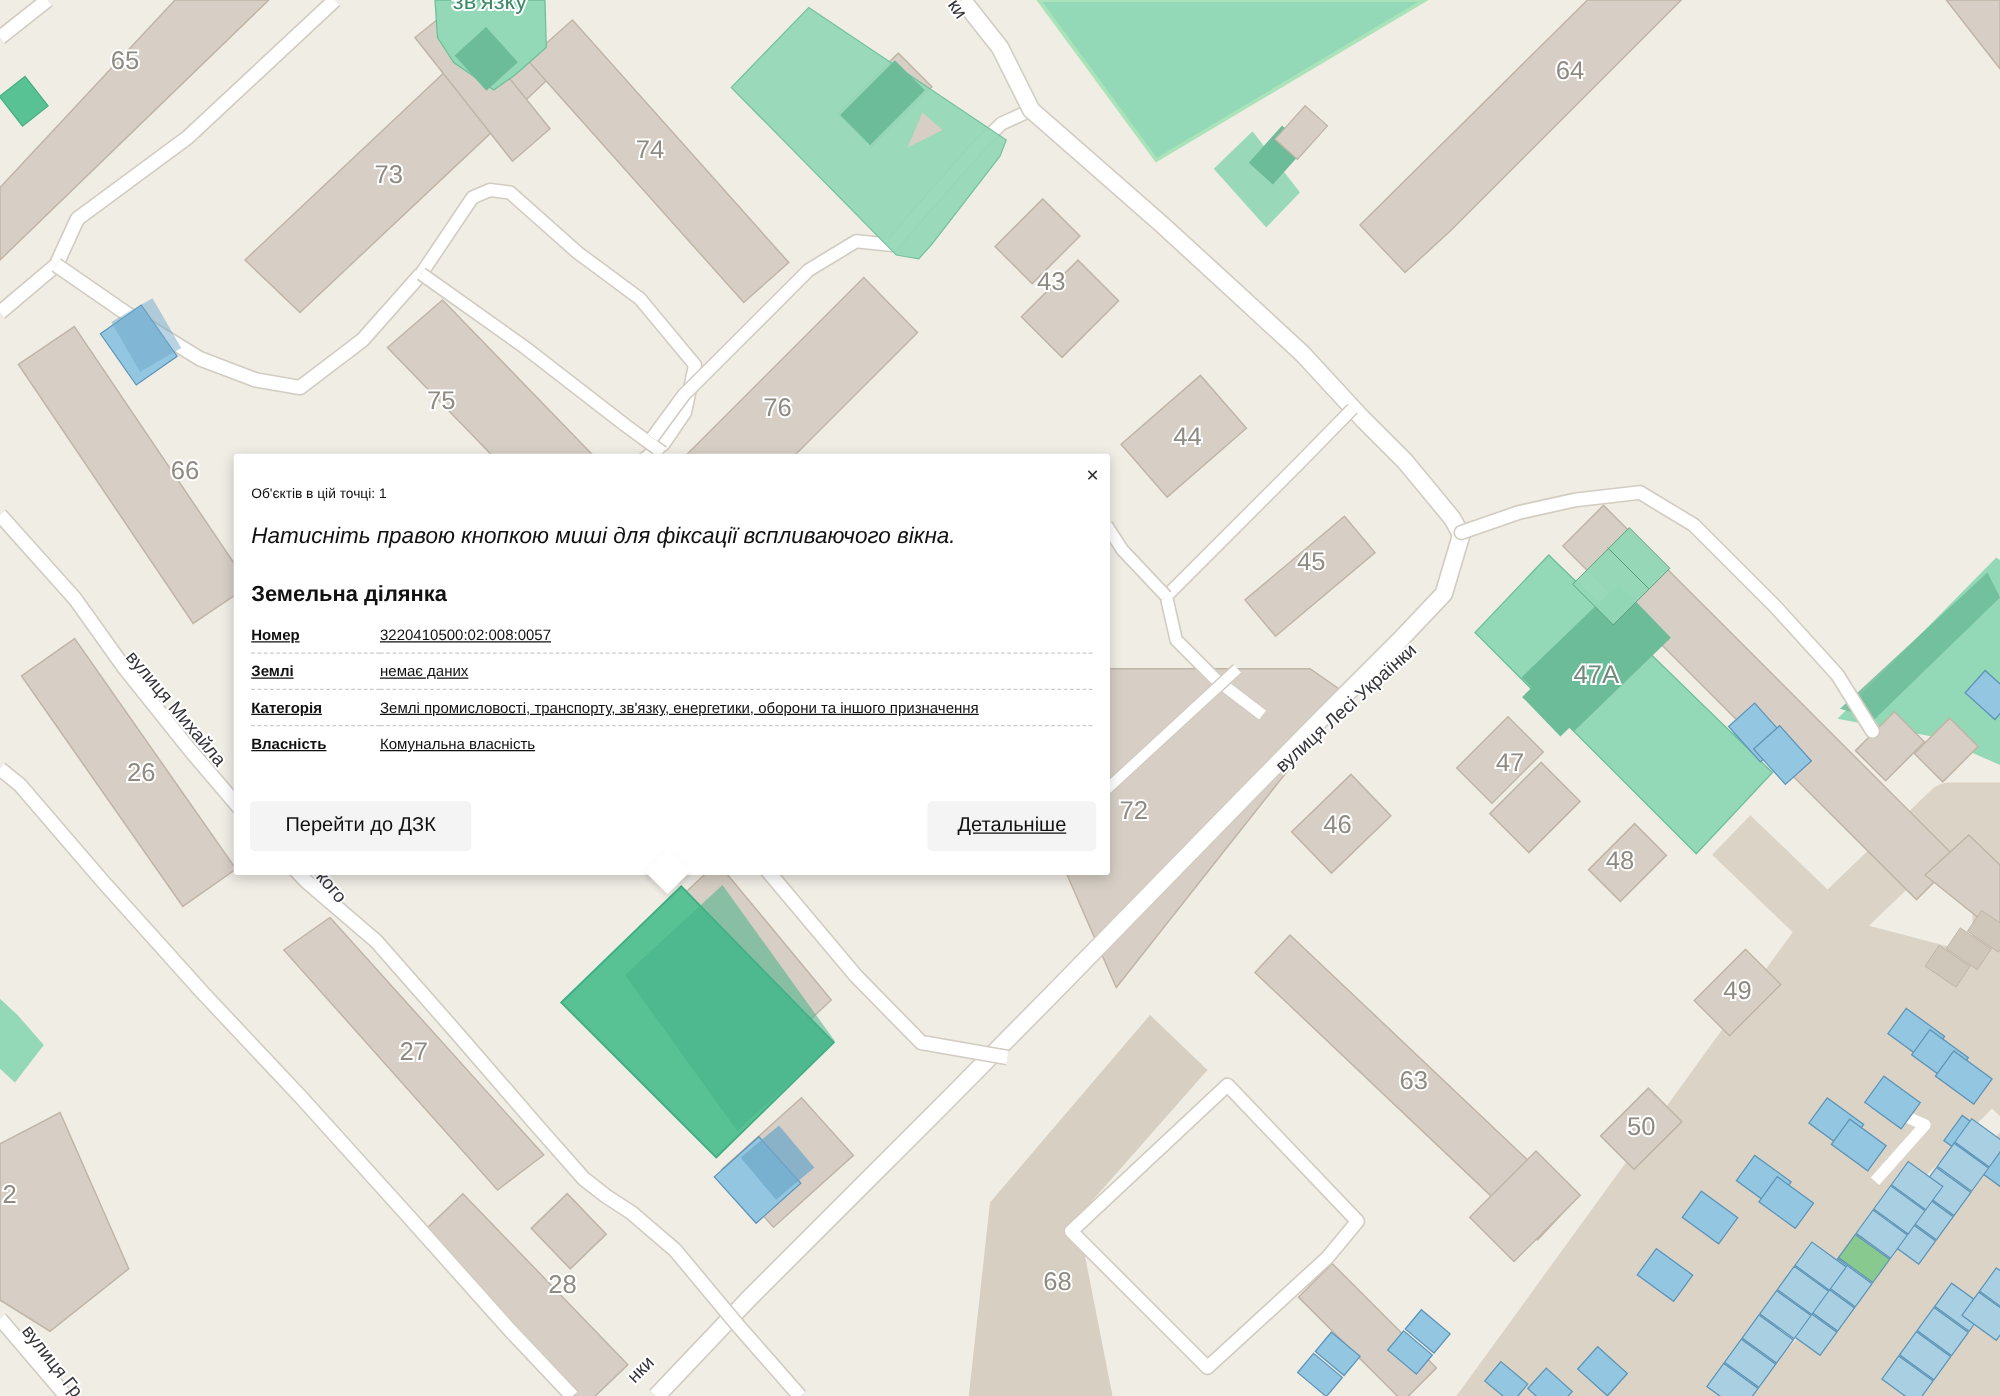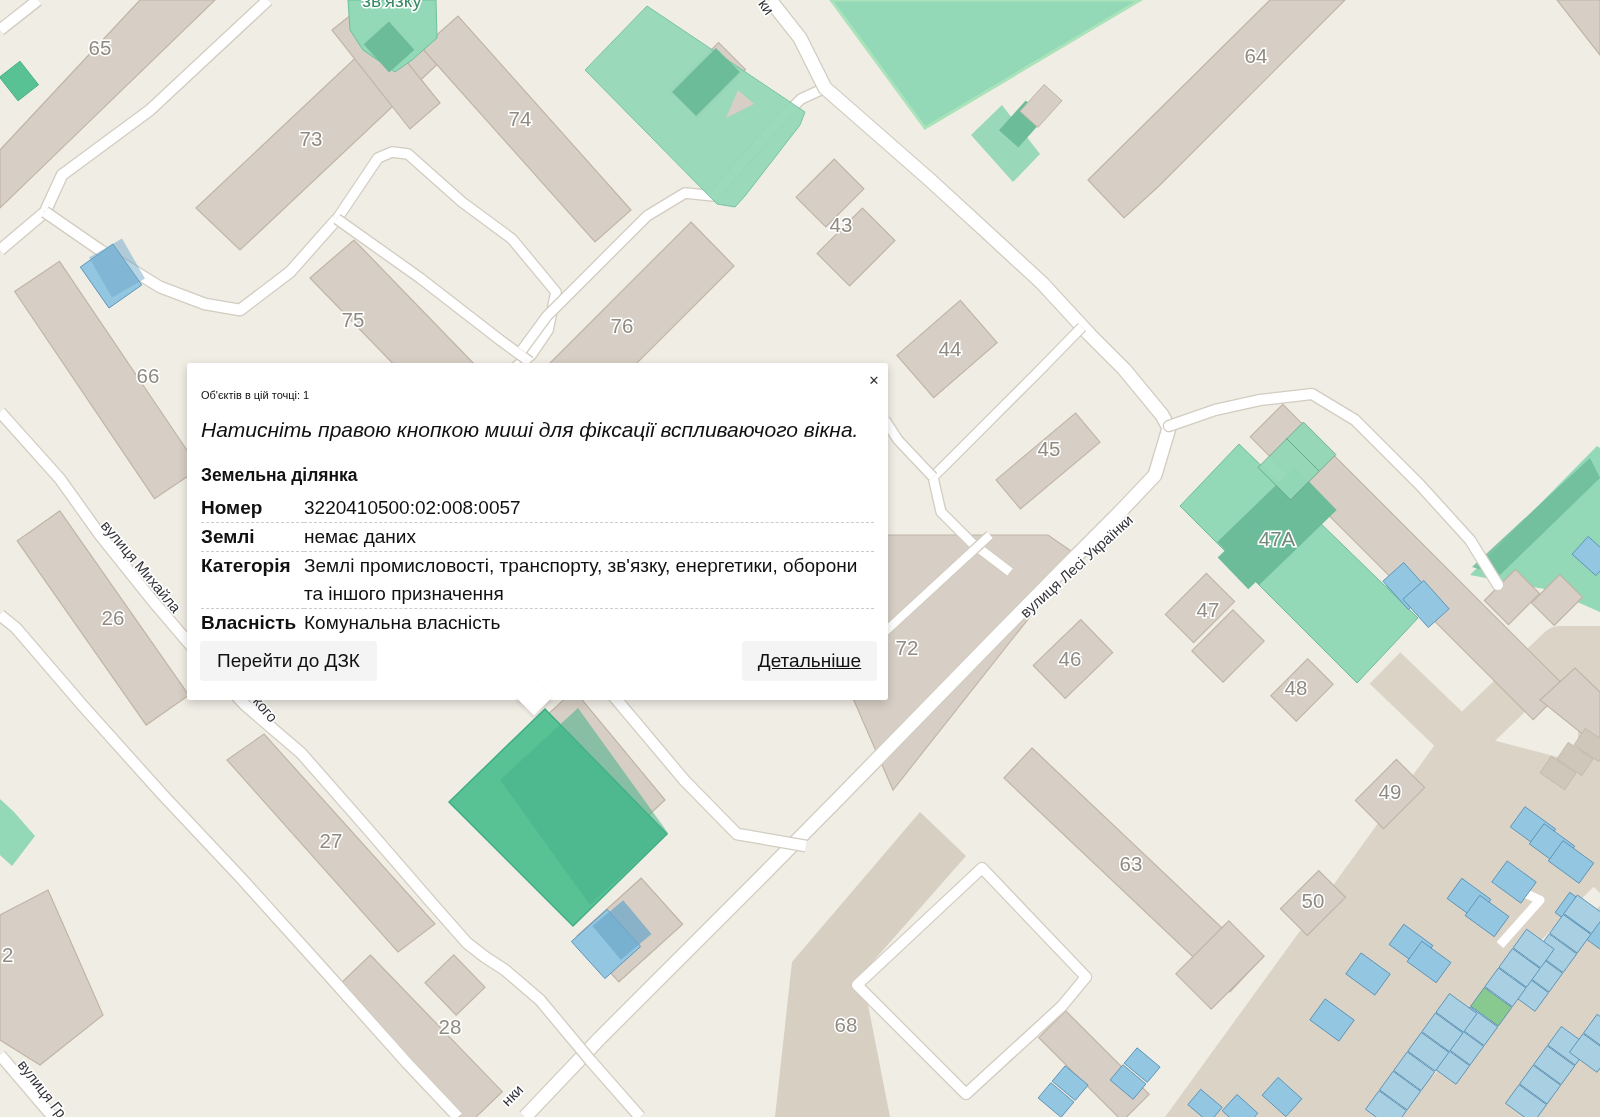--- a/index.html
+++ b/index.html
@@ -2,29 +2,29 @@
 <html><head>
 <meta charset="utf-8">
 <style>
   html,body { margin:0; padding:0; width:1600px; height:1117px; overflow:hidden;
                font-family:"Liberation Sans", sans-serif; }
   #map { position:absolute; left:0; top:0; width:1600px; height:1117px; }
   #popup { position:absolute; z-index:5; left:187px; top:363px; width:701px; height:337px;
            background:#ffffff; border-radius:3px; box-shadow:0 3px 10px rgba(0,0,0,0.2);
            font-size:17px; color:#111; }
   .ptitle { position:absolute; left:14px; top:26px; font-size:11px; }
-  .phint  { position:absolute; left:14px; top:55px; font-size:21px; font-style:italic; }
+  .phint  { position:absolute; left:14px; top:55px; font-size:18px; font-style:italic; }
   .phead  { position:absolute; left:14px; top:102px; font-size:17.5px; font-weight:bold; }
   table.pt { position:absolute; left:14px; top:131px; width:673px; border-collapse:collapse;
-             font-size:19px; }
+             font-size:12px;text-decoration:underline; }
   table.pt td { padding:0; line-height:28px; vertical-align:top; border-bottom:1px dashed #ccc; }
   table.pt tr:last-child td { border-bottom:none; }
   table.pt td.k { font-weight:bold; width:103px; }
   .btn { position:absolute; height:40px; background:#f4f4f4; border-radius:4px;
-         font-size:19px; line-height:40px; text-align:center; color:#111; }
+         font-size:16px; line-height:40px; text-align:center; color:#111; }
   #btn1 { left:13px; top:278px; width:177px; }
   #btn2 { right:11px; top:278px; width:135px;text-decoration:underline; }
   .pclose { position:absolute; right:5px; top:10px; font-size:13px; color:#333;
             width:18px; height:18px; text-align:center; }
   .ptail { position:absolute; z-index:6; left:521px; top:684px; width:26px; height:26px;
            background:#fff; transform:rotate(45deg); box-shadow:2px 2px 4px rgba(0,0,0,0.1); }
 </style>
 </head>
 <body>
 

